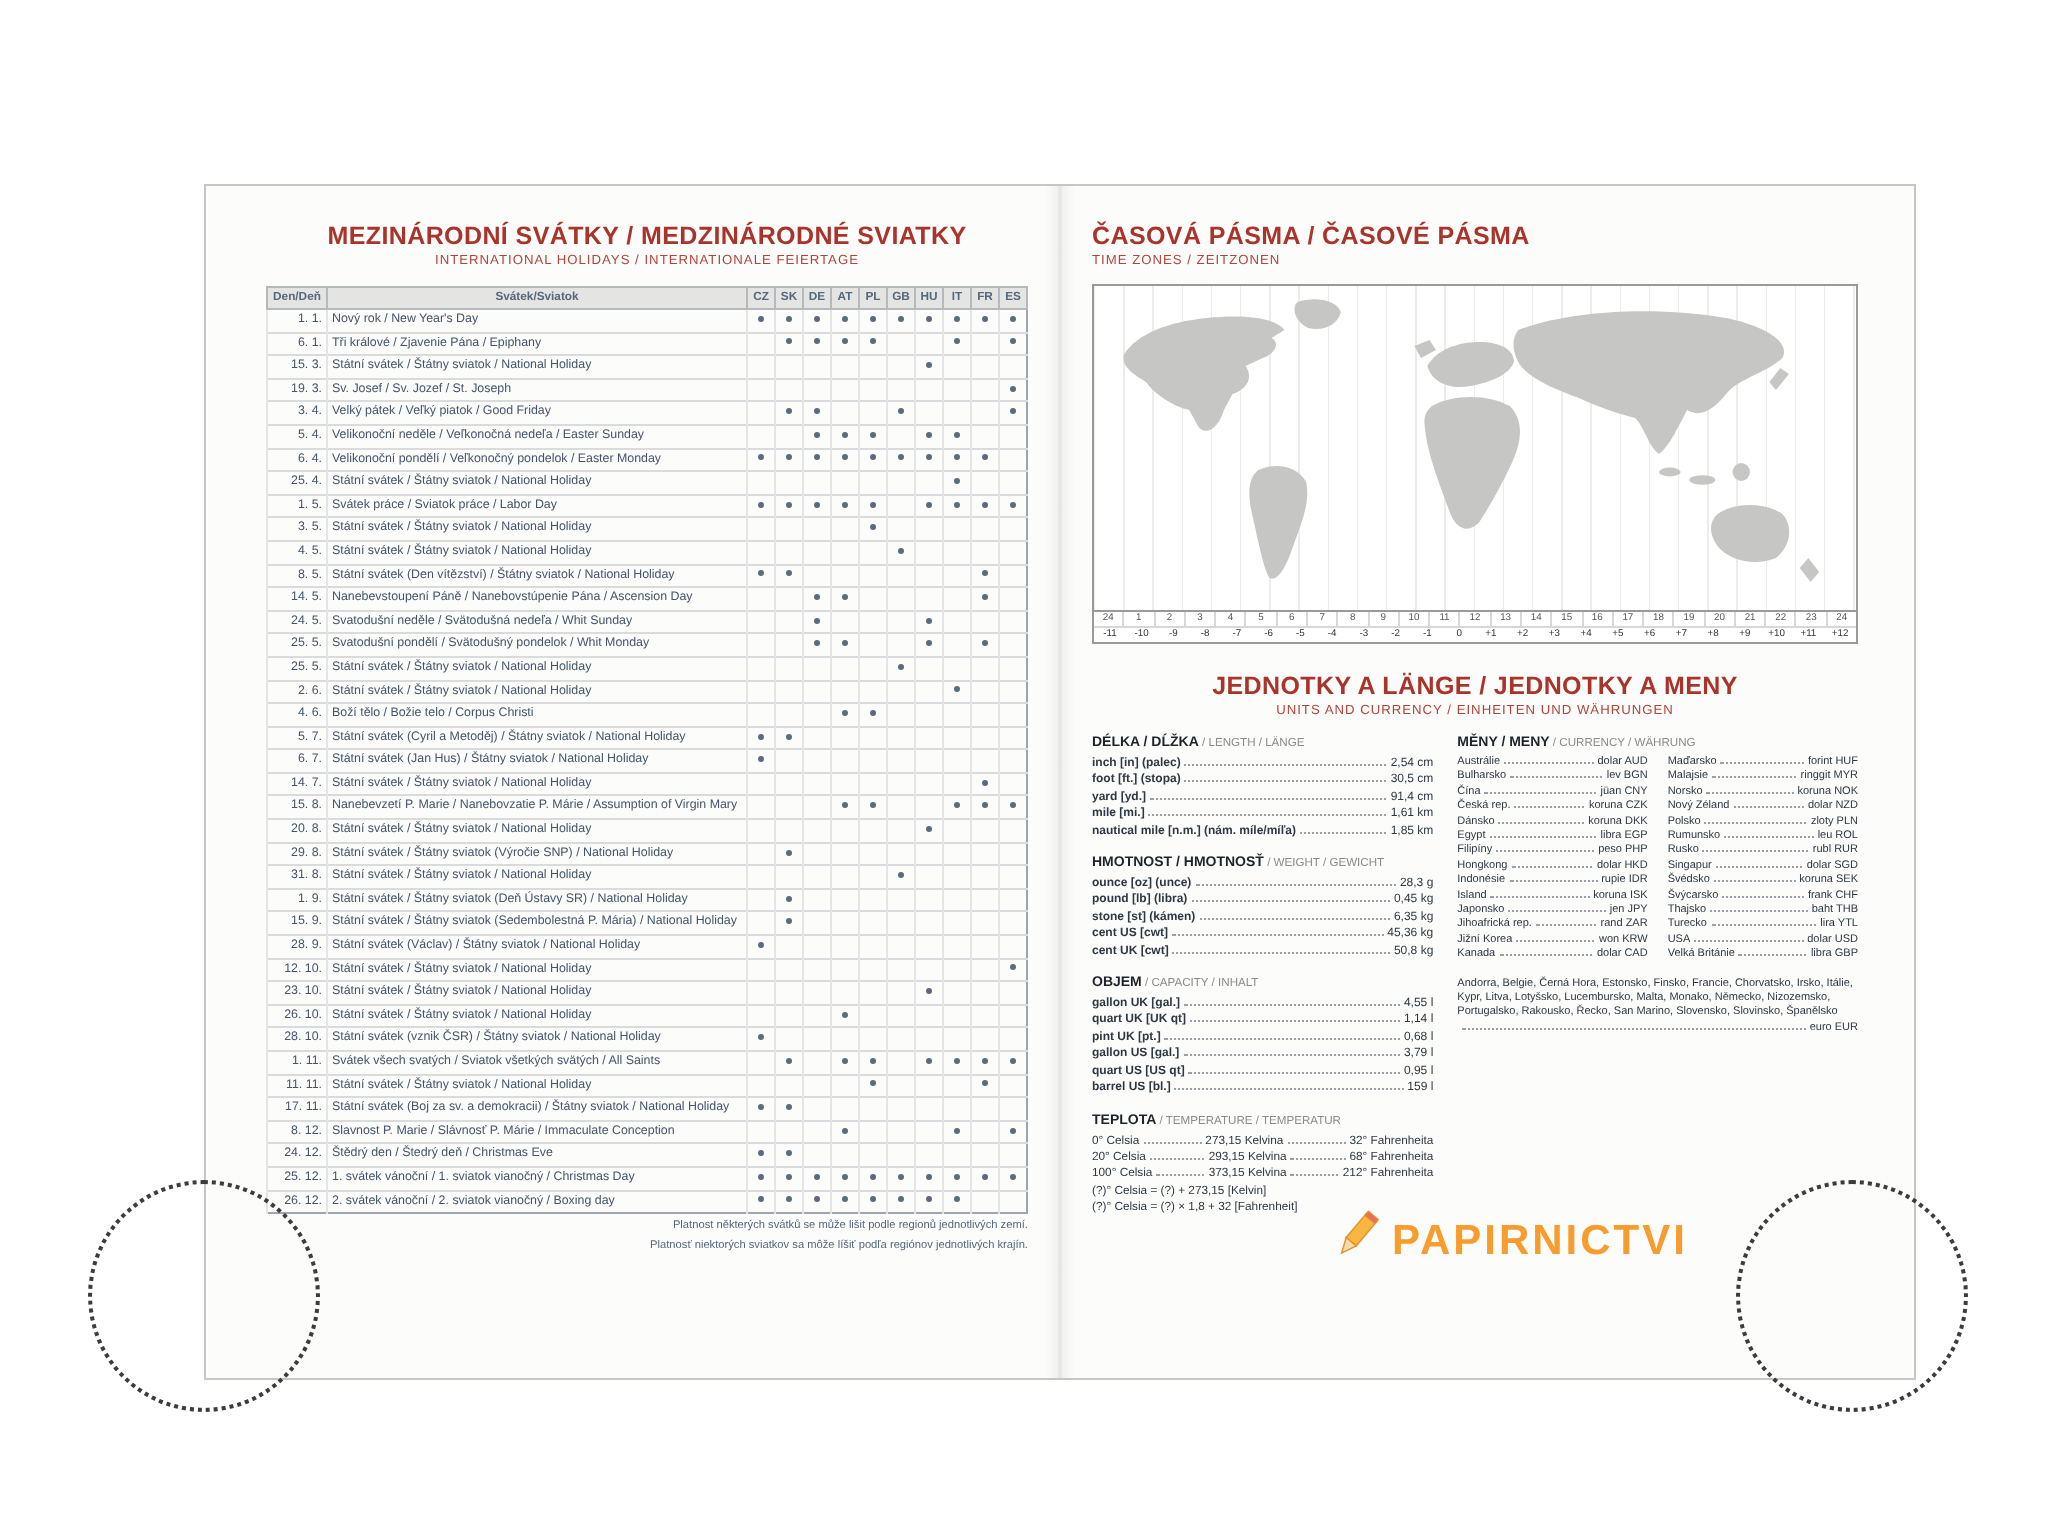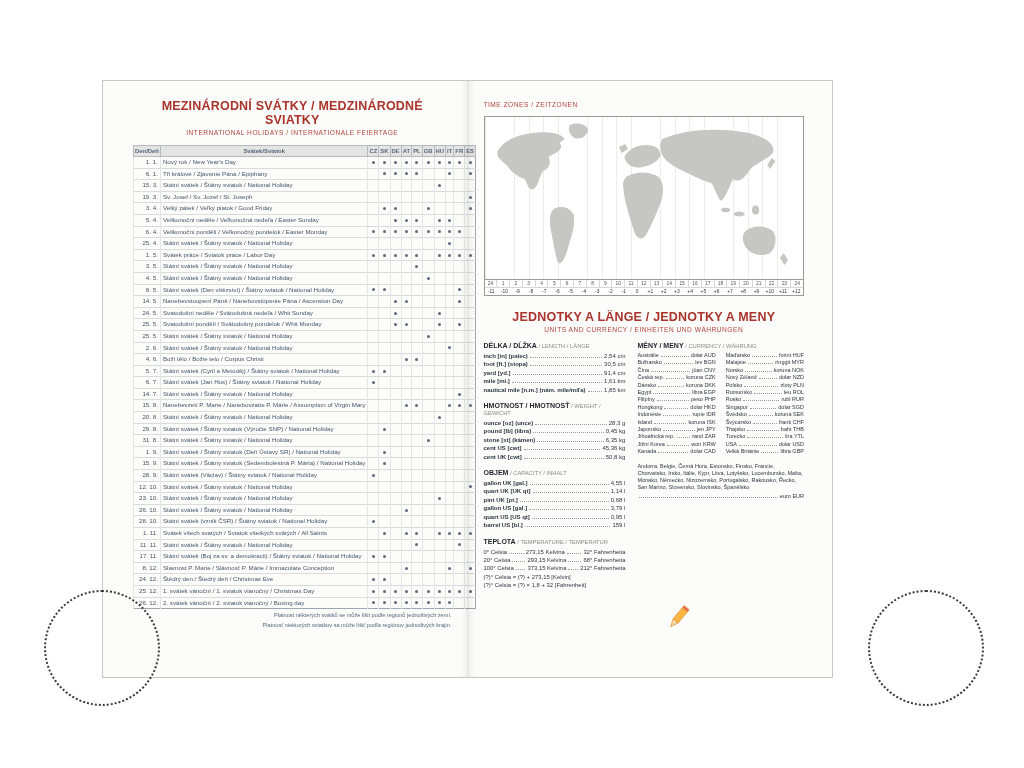--- a/index.html
+++ b/index.html
@@ -1,21 +1,21 @@
 <!DOCTYPE html>
 <html><head>
 <meta charset="utf-8">
 <style>
   html,body{margin:0;padding:0;}
   body{
     width:1024px;height:768px;position:relative;overflow:hidden;
     background:#ffffff;font-family:"Liberation Sans",sans-serif;color:#3f4f5e;
   }
   .spread{
-    position:absolute;left:102px;top:80px;width:731px;height:598px;
+    position:absolute;left:102px;top:92px;width:856px;height:598px;
     background:#fcfcfa;border:1px solid #c6c6c4;display:flex;box-sizing:border-box;
   }
   .fold{
     position:absolute;left:50%;top:0;bottom:0;width:16px;transform:translateX(-50%);
     background:linear-gradient(90deg,rgba(0,0,0,0) 0%,rgba(0,0,0,.04) 40%,rgba(0,0,0,.10) 50%,rgba(0,0,0,.04) 60%,rgba(0,0,0,0) 100%);
     pointer-events:none;
   }
   .page{width:50%;box-sizing:border-box;position:relative;}
   .page.left{padding:18px 16px 8px 30px;}
   .page.right{padding:18px 28px 8px 16px;}
@@ -663,20 +663,21 @@
             <td class="c-dot"></td>
           </tr>
         </tbody>
     </table>
 
     <div class="footnote">Platnost některých svátků se může lišit podle regionů jednotlivých zemí.</div>
     <div class="footnote">Platnosť niektorých sviatkov sa môže líšiť podľa regiónov jednotlivých krajín.</div>
   </div>
 
   <div class="page right">
+    <div class="page-title tz-title">ČASOVÁ PÁSMA / ČASOVÉ PÁSMA</div>
     <div class="page-subtitle tz-subtitle">TIME ZONES / ZEITZONEN</div>
 
     <div class="tz-box">
       <div class="tz-map">
         <svg viewBox="0 0 352 162" preserveAspectRatio="none">
           <g fill="#c6c6c4" stroke="none">
             <path d="M14,34 C20,24 34,18 52,16 C70,14 84,16 88,22 L82,26 C86,28 84,34 78,36 L70,40 C74,46 70,52 64,54 L60,62 C58,70 52,76 48,70 L44,62 C36,60 28,54 24,48 C18,44 12,40 14,34 Z"></path>
             <path d="M94,8 C102,5 112,7 114,13 C113,19 106,23 99,21 C93,18 91,11 94,8 Z"></path>
             <path d="M76,92 C84,88 94,90 98,98 C100,108 96,118 92,130 C89,140 85,148 81,146 C78,140 76,128 73,114 C71,104 71,96 76,92 Z"></path>
             <path d="M148,30 l7,-3 3,5 -7,4 Z"></path>
@@ -1048,13 +1049,14 @@
 <div class="watermark">
   <span>
     <svg width="28" height="28" viewBox="0 0 30 30">
       <g transform="rotate(40 15 15)">
         <rect x="11.5" y="2" width="7" height="17" fill="#f9b233" stroke="#e08b1e" stroke-width="0.8"></rect>
         <polygon points="11.5,19 18.5,19 15,27" fill="#f3d9a6" stroke="#e08b1e" stroke-width="0.8"></polygon>
         <rect x="11.5" y="0.5" width="7" height="3" fill="#e8634a" stroke="#e08b1e" stroke-width="0.6"></rect>
       </g>
     </svg>
   </span>
+  <span>PAPIRNICTVI</span>
 </div>
 
 </body></html>

